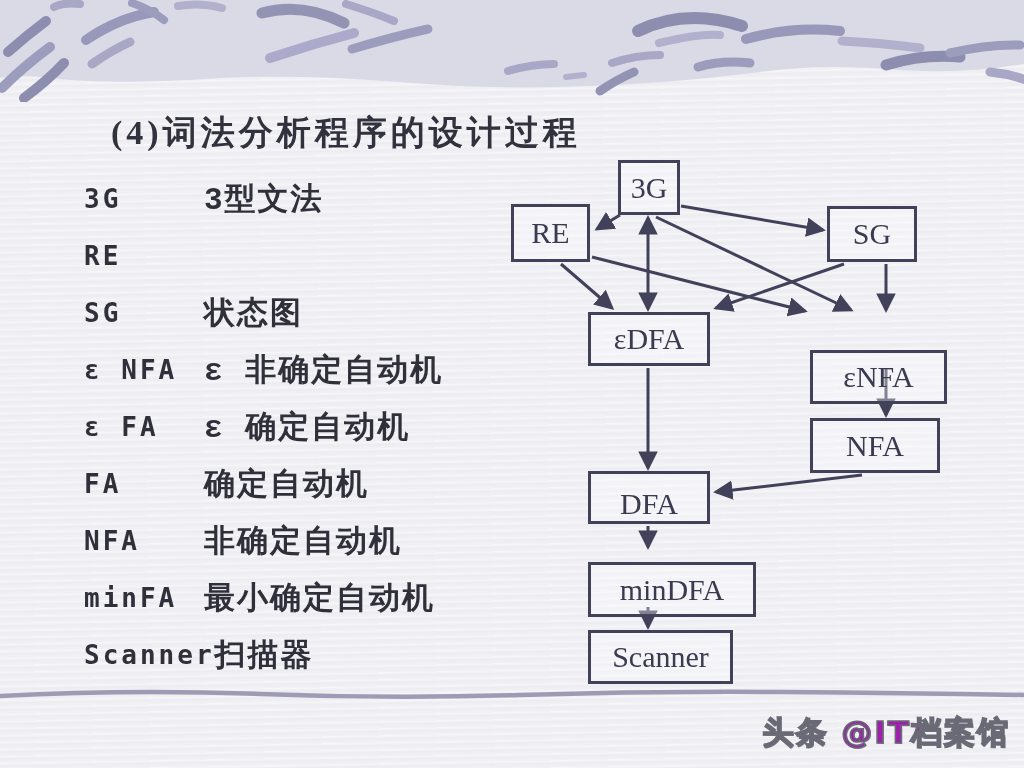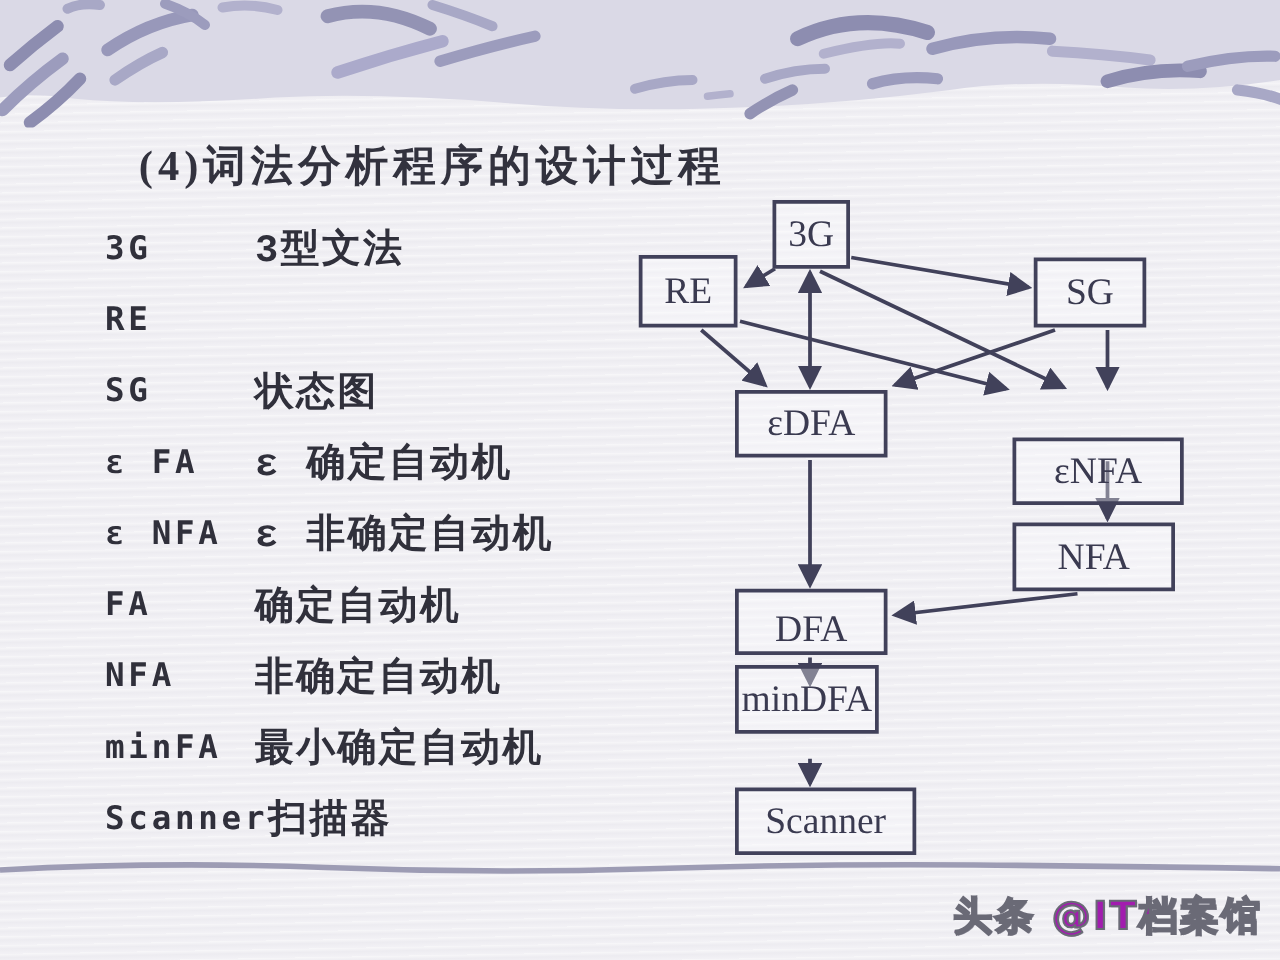--- a/index.html
+++ b/index.html
@@ -93,26 +93,26 @@
       <span class="g-desc">3型文法</span>
     </div>
     <div class="g-row">
       <span class="g-abbr">RE</span>
     </div>
     <div class="g-row">
       <span class="g-abbr">SG</span>
       <span class="g-desc">状态图</span>
     </div>
     <div class="g-row">
+      <span class="g-abbr">ε NFA</span>
+      <span class="g-desc">ε 非确定自动机</span>
+    </div>
+    <div class="g-row">
       <span class="g-abbr">ε FA</span>
       <span class="g-desc">ε 确定自动机</span>
-    </div>
-    <div class="g-row">
-      <span class="g-abbr">ε NFA</span>
-      <span class="g-desc">ε 非确定自动机</span>
     </div>
     <div class="g-row">
       <span class="g-abbr">FA</span>
       <span class="g-desc">确定自动机</span>
     </div>
     <div class="g-row">
       <span class="g-abbr">NFA</span>
       <span class="g-desc">非确定自动机</span>
     </div>
     <div class="g-row">
@@ -162,21 +162,21 @@
   </div>
 <div class="node" style="left:810px;top:313px;width:137px;height:54px;margin-top:37px;">
     <span>εNFA</span>
   </div>
 <div class="node" style="left:810px;top:418px;width:130px;height:55px;">
     <span>NFA</span>
   </div>
 <div class="node" style="left:588px;top:471px;width:122px;height:53px;align-items:flex-end;">
     <span>DFA</span>
   </div>
-<div class="node" style="left:588px;top:532px;width:115px;height:55px;">
+<div class="node" style="left:588px;top:562px;width:168px;height:55px;">
     <span>minDFA</span>
   </div>
 <div class="node" style="left:588px;top:630px;width:145px;height:54px;">
     <span>Scanner</span>
   </div>
 
 <svg class="layer" style="top:684px;" width="1024" height="24" viewBox="0 0 1024 24">
   <path d="M0,12 Q130,5 260,10 T520,11 T780,8 T1024,11" fill="none" stroke="#9392ad" stroke-width="4.5" opacity="0.9"></path>
 </svg>
 

